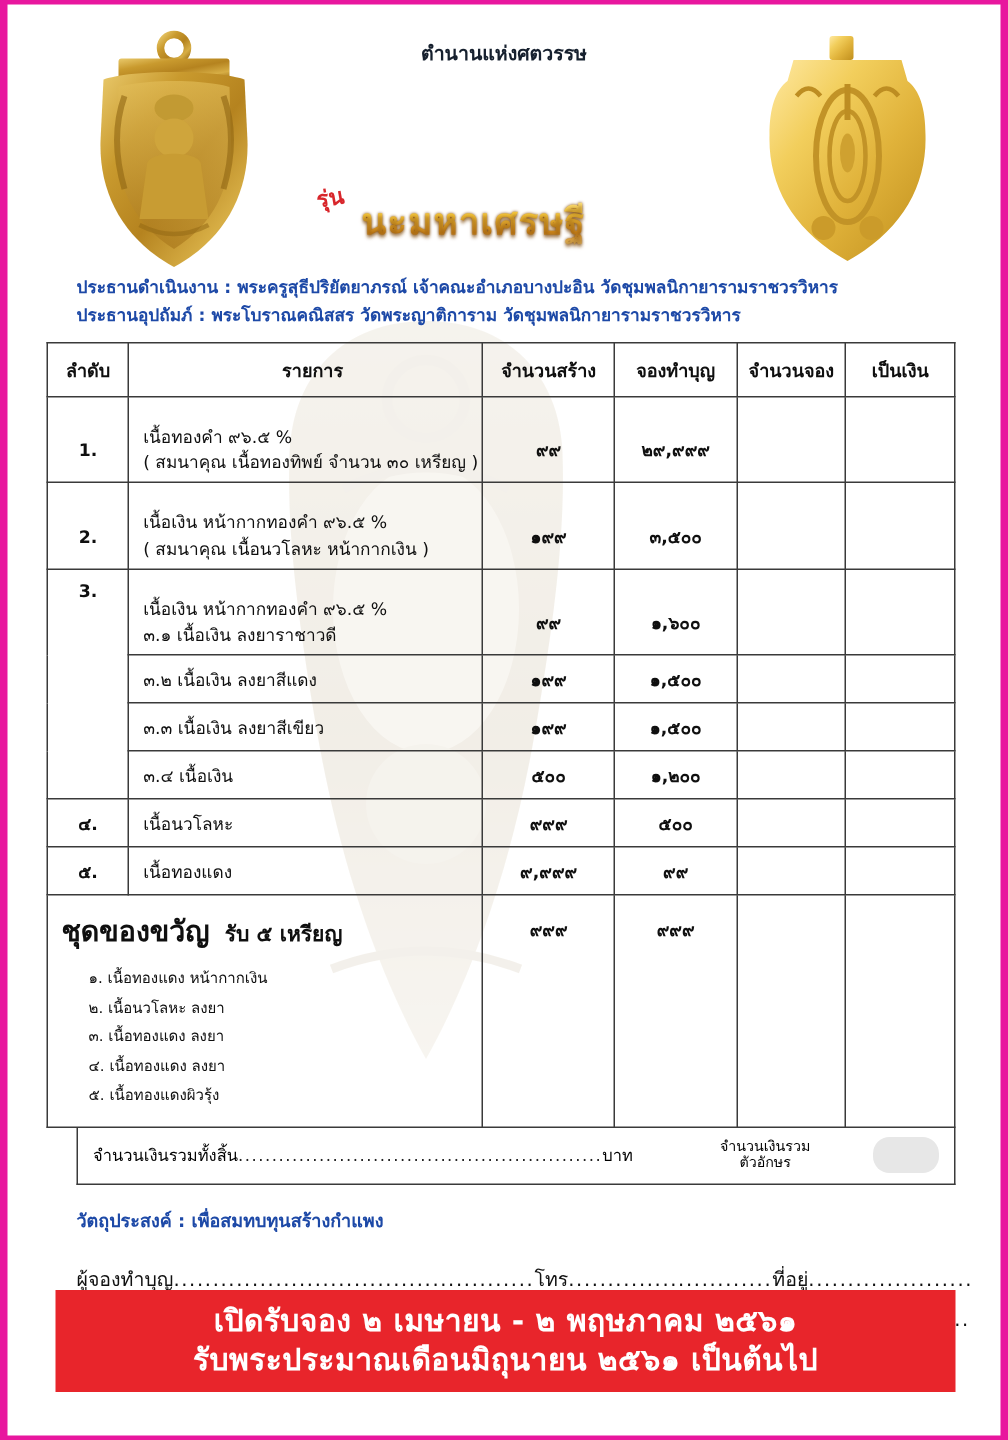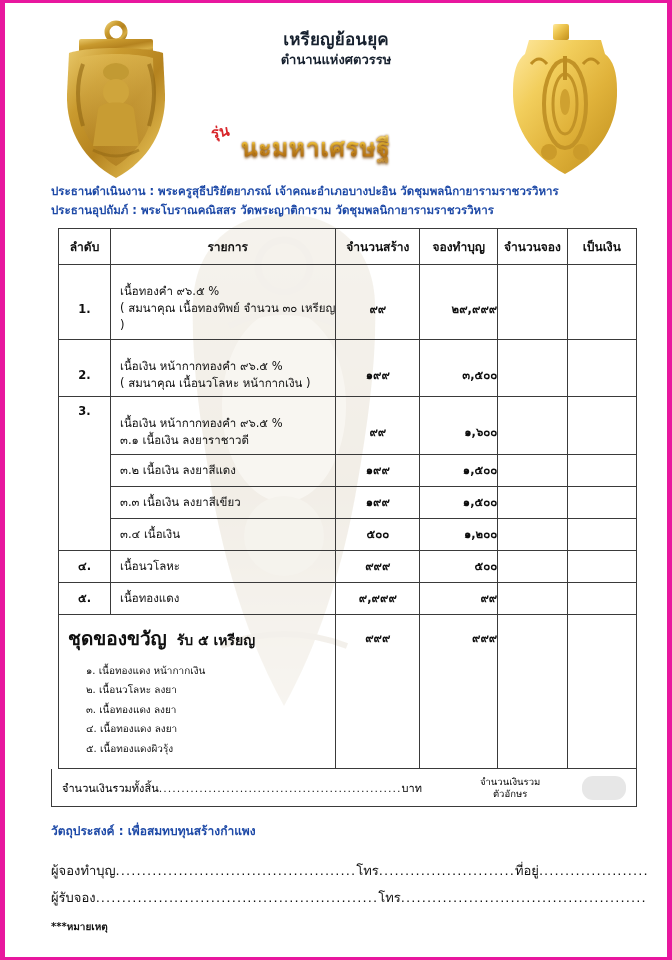--- a/index.html
+++ b/index.html
@@ -128,21 +128,21 @@
     color: #1d49a7;
     font-size: 11.5px;
     font-weight: 700;
     line-height: 1.65;
   }
 
   
   .table-wrap {
     position: relative;
     z-index: 2;
-    margin: 8px 28px 0 51px;
+    margin: 8px 28px 0 24px;
     border-radius: 28px;
   }
   table.order {
     width: 100%;
     border-collapse: collapse;
     table-layout: fixed;
     font-size: 11.5px;
     color: #0f0f0f;
   }
   table.order, table.order th, table.order td {
@@ -156,21 +156,21 @@
     vertical-align: middle;
     background: transparent;
   }
   table.order td {
     vertical-align: middle;
     background: transparent;
   }
   .c-no   { width: 9%;  text-align: center; font-weight: 700; }
   .c-item { width: 39%; padding-left: 9px; }
   .c-qty  { width: 14.5%; text-align: center; font-weight: 700; }
-  .c-don  { width: 13.5%; text-align: right; font-weight: 700; }
+  .c-don  { width: 13.5%; text-align: center; font-weight: 700; }
   .c-res  { width: 12%; }
   .c-amt  { width: 12%; }
 
   .item-main   { font-weight: 400; line-height: 1.5; }
   .item-sub    { font-weight: 400; line-height: 1.5; }
   .row-tall td { height: 44px; padding-top: 18px; padding-bottom: 4px; }
   .row-mid  td { height: 32px; }
 
   .gift-cell { padding: 8px 0 10px 9px; }
   .gift-title {
@@ -342,21 +342,20 @@
         <ellipse cx="60" cy="84" rx="12" ry="30" fill="none" stroke="#c29327" stroke-width="3"></ellipse>
         <ellipse cx="60" cy="82" rx="5" ry="13" fill="#cfa130"></ellipse>
         <path d="M60 36 L60 60" stroke="#bd8d22" stroke-width="4"></path>
         <path d="M26 44 q8 -10 16 0" fill="none" stroke="#bd8d22" stroke-width="3"></path>
         <path d="M78 44 q8 -10 16 0" fill="none" stroke="#bd8d22" stroke-width="3"></path>
         <circle cx="44" cy="132" r="8" fill="#cb9b2a"></circle>
         <circle cx="76" cy="132" r="8" fill="#cb9b2a"></circle>
       </svg>
 
       <div class="title-block">
-        <div class="t-line1">เหรียญย้อนยุค</div>
         <div class="t-line3">ตำนานแห่งศตวรรษ</div>
       </div>
 
       <div class="logo-wrap">
         <span class="logo-run">รุ่น</span>
         <span class="logo-main">นะมหาเศรษฐี</span>
       </div>
     </div>
 
     <div class="sponsors">
@@ -488,15 +487,19 @@
 
     <div class="purpose">วัตถุประสงค์ : เพื่อสมทบทุนสร้างกำแพง</div>
 
     <div class="fields">
       <div class="field-row"><span class="lbl">ผู้จองทำบุญ</span><span class="dots">..............................................</span><span class="lbl">โทร</span><span class="dots">..........................</span><span class="lbl">ที่อยู่</span><span class="dots">...............................................................</span></div>
       <div class="field-row"><span class="lbl">ผู้รับจอง</span><span class="dots">......................................................</span><span class="lbl">โทร</span><span class="dots">...................................................................................................</span></div>
     </div>
 
     <div class="note">***หมายเหตุ</div>
 
+    <div class="banner">
+      <div class="banner-line">เปิดรับจอง ๒ เมษายน - ๒ พฤษภาคม ๒๕๖๑</div>
+      <div class="banner-line">รับพระประมาณเดือนมิถุนายน ๒๕๖๑ เป็นต้นไป</div>
+    </div>
 
   </div>
 </div>
 
 </body></html>

